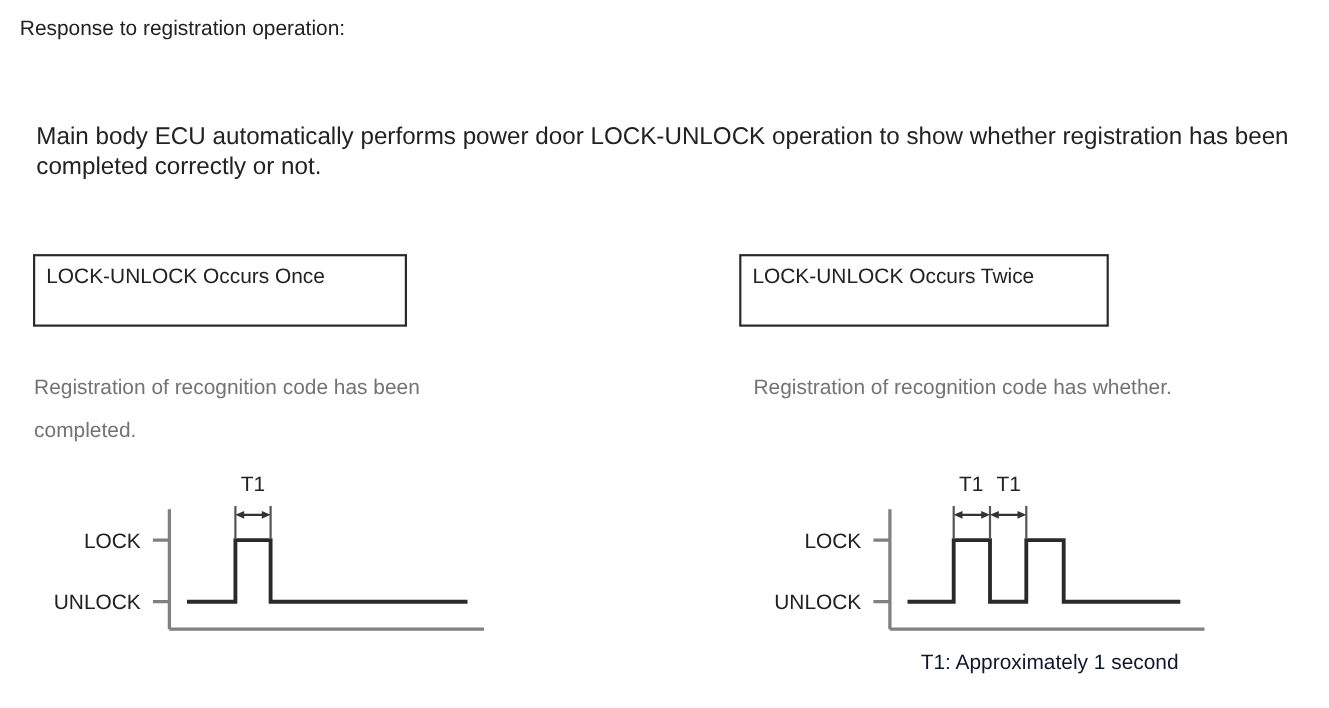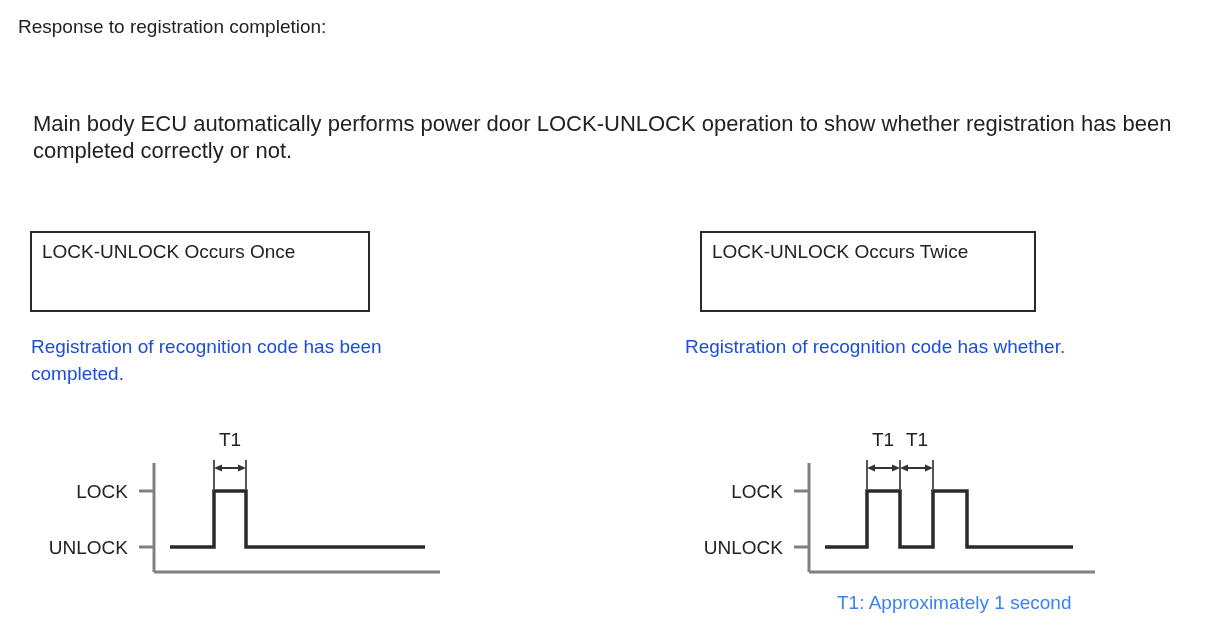--- a/index.html
+++ b/index.html
@@ -32,73 +32,73 @@
     width: 1140px;
     font-size: 22px;
     line-height: 27px;
     color: #222222;
   }
 
   .title-box {
     position: absolute;
     top: 231px;
     width: 340px;
-    height: 81px;
+    height: 66px;
     border: 2px solid #2a2a2a;
     background: #ffffff;
     box-sizing: border-box;
   }
   .title-box .title-text {
     position: absolute;
     left: 10px;
     top: 6px;
     font-size: 19px;
     line-height: 26px;
     color: #222222;
     white-space: nowrap;
   }
   .box-left  { left: 30px; }
-  .box-right { left: 700px; width: 336px; }
+  .box-right { left: 672px; width: 336px; }
 
   .caption {
     position: absolute;
     top: 333px;
     width: 420px;
     font-size: 19px;
-    line-height: 27px;
-    color: #1d4ed8;
+    line-height: 39px;
+    color: #737373;
   }
   .cap-left  { left: 31px; }
   .cap-right { left: 685px; }
 
   .wave-wrap { position: absolute; top: 415px; }
   .wave-left  { left: 20px; }
   .wave-right { left: 670px; }
 
   .note {
     position: absolute;
     left: 837px;
     top: 590px;
     font-size: 19px;
     line-height: 26px;
-    color: #3b82f6;
+    color: #0f172a;
     white-space: nowrap;
   }
 
   svg text {
     font-family: "Liberation Sans", sans-serif;
     fill: #222222;
   }
   .axis-label { font-size: 19px; }
   .t-label    { font-size: 19px; }
 </style>
 </head>
 <body>
 
-<div class="abs heading">Response to registration completion:</div>
+<div class="abs heading">Response to registration operation:</div>
 
 <div class="abs intro">Main body ECU automatically performs power door LOCK-UNLOCK operation to show whether registration has been completed correctly or not.</div>
 
 <div class="title-box box-left">
   <span class="title-text">LOCK-UNLOCK Occurs Once</span>
 </div>
 
 <div class="caption cap-left">Registration of recognition code has been completed.</div>
 
 <div class="wave-wrap wave-left">

